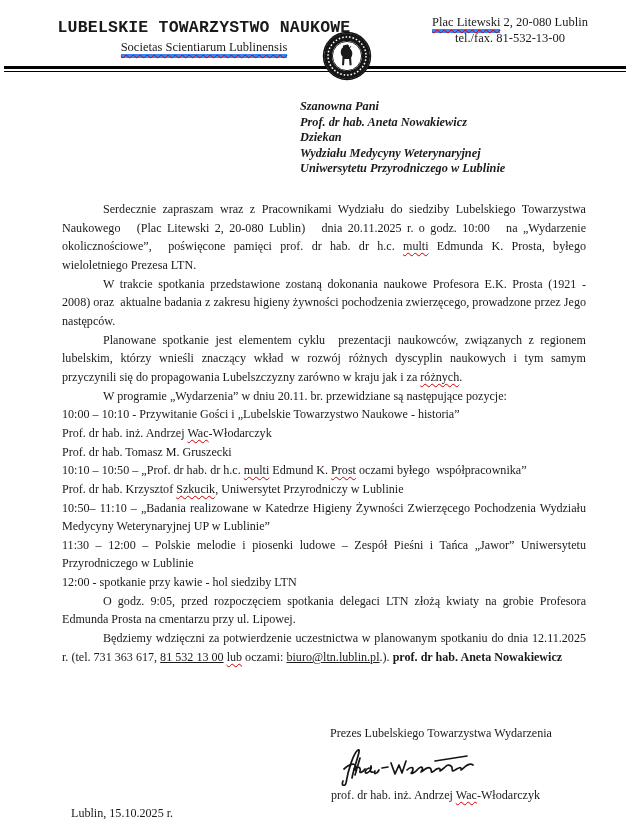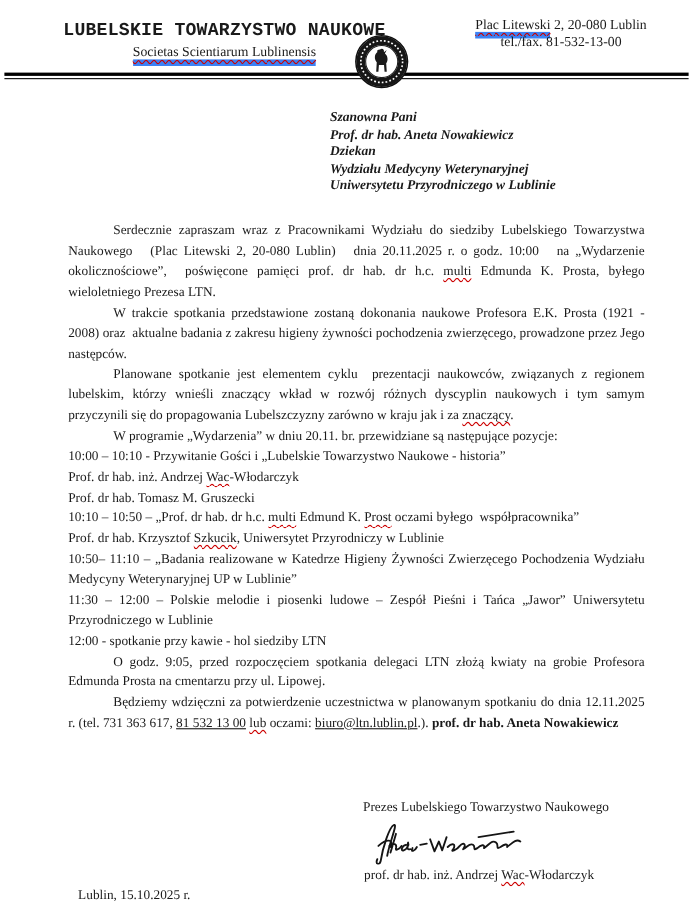--- a/index.html
+++ b/index.html
@@ -24,21 +24,21 @@
   
   .body-text { position:absolute; left:62px; top:200px; width:524px; font-size:12.1px; line-height:18.65px; text-align:justify; }
   .body-text p { margin:0; padding:0; }
   .ind  { text-indent:41px; }
   .tab2 { padding-left:93px; text-align:left; }
   .tab2b{ padding-left:73px; text-align:left; }
   
   .sq  { text-decoration: underline wavy #cc0000; text-decoration-thickness:1px; text-underline-offset:2px; text-decoration-skip-ink:none;text-align:right; }
   .u   { text-decoration: underline; text-decoration-thickness:1px; text-underline-offset:1px; }
   .b   { font-weight:bold; }
-  .usq { border-bottom:6px solid #3b82f6; text-decoration: underline wavy #cc0000; text-decoration-thickness:1px; text-underline-offset:2.5px; text-decoration-skip-ink:none;margin-top:48px; }
+  .usq { border-bottom:4px solid #3b82f6; text-decoration: underline wavy #cc0000; text-decoration-thickness:1px; text-underline-offset:2.5px; text-decoration-skip-ink:none;margin-top:48px; }
   
   .closing-prezes { position:absolute; left:330px; top:726px; font-size:12.1px; }
   .signature { position:absolute; left:334px; top:742px; width:160px; height:44px; }
   .closing-name { position:absolute; left:331px; top:788px; font-size:12.1px; }
   .place-date { position:absolute; left:71px; top:806px; font-size:12.1px; }
 </style>
 </head>
 <body>
 
 <div class="hdr-left">
@@ -66,35 +66,35 @@
   <div>Szanowna Pani</div>
   <div>Prof. dr hab. Aneta Nowakiewicz</div>
   <div>Dziekan</div>
   <div>Wydziału Medycyny Weterynaryjnej</div>
   <div>Uniwersytetu Przyrodniczego w Lublinie</div>
 </div>
 
 <div class="body-text">
   <p class="ind"><span>Serdecznie zapraszam wraz z Pracownikami Wydziału do siedziby Lubelskiego Towarzystwa Naukowego&nbsp;&nbsp; (Plac Litewski 2, 20-080 Lublin)&nbsp;&nbsp; dnia 20.11.2025 r. o godz. 10:00&nbsp;&nbsp; na „Wydarzenie okolicznościowe”,&nbsp; poświęcone pamięci prof. dr hab. dr h.c. </span><span class="sq">multi</span><span> Edmunda K. Prosta, byłego wieloletniego Prezesa LTN.</span></p>
   <p class="ind"><span>W trakcie spotkania przedstawione zostaną dokonania naukowe Profesora E.K. Prosta (1921 - 2008) oraz&nbsp; aktualne badania z zakresu higieny żywności pochodzenia zwierzęcego, prowadzone przez Jego następców.</span></p>
-  <p class="ind"><span>Planowane spotkanie jest elementem cyklu&nbsp; prezentacji naukowców, związanych z regionem lubelskim, którzy wnieśli znaczący wkład w rozwój różnych dyscyplin naukowych i tym samym przyczynili się do propagowania Lubelszczyzny zarówno w kraju jak i za </span><span class="sq">znaczący</span><span>.</span></p>
+  <p class="ind"><span>Planowane spotkanie jest elementem cyklu&nbsp; prezentacji naukowców, związanych z regionem lubelskim, którzy wnieśli znaczący wkład w rozwój różnych dyscyplin naukowych i tym samym przyczynili się do propagowania Lubelszczyzny zarówno w kraju jak i za </span><span class="sq">różnych</span><span>.</span></p>
   <p class="ind"><span>W programie „Wydarzenia” w dniu 20.11. br. przewidziane są następujące pozycje:</span></p>
   <p><span>10:00 – 10:10 - Przywitanie Gości i „Lubelskie Towarzystwo Naukowe - historia”</span></p>
   <p class="tab2"><span>Prof. dr hab. inż. Andrzej </span><span class="sq">Wac</span><span>-Włodarczyk</span></p>
   <p class="tab2"><span>Prof. dr hab. Tomasz M. Gruszecki</span></p>
   <p><span>10:10 – 10:50 – „Prof. dr hab. dr h.c. </span><span class="sq">multi</span><span> Edmund K. </span><span class="sq">Prost</span><span> oczami byłego&nbsp; współpracownika”</span></p>
   <p class="tab2"><span>Prof. dr hab. Krzysztof </span><span class="sq">Szkucik</span><span>, Uniwersytet Przyrodniczy w Lublinie</span></p>
   <p><span>10:50– 11:10 – „Badania realizowane w Katedrze Higieny Żywności Zwierzęcego Pochodzenia Wydziału Medycyny Weterynaryjnej UP w Lublinie”</span></p>
   <p><span>11:30 – 12:00 – Polskie melodie i piosenki ludowe – Zespół Pieśni i Tańca „Jawor” Uniwersytetu Przyrodniczego w Lublinie</span></p>
   <p><span>12:00 - spotkanie przy kawie - hol siedziby LTN</span></p>
   <p class="ind"><span>O godz. 9:05, przed rozpoczęciem spotkania delegaci LTN złożą kwiaty na grobie Profesora Edmunda Prosta na cmentarzu przy ul. Lipowej.</span></p>
   <p class="ind"><span>Będziemy wdzięczni za potwierdzenie uczestnictwa w planowanym spotkaniu do dnia 12.11.2025 r. (tel. 731 363 617, </span><span class="u">81 532 13 00</span><span> </span><span class="sq">lub</span><span> oczami: </span><span class="u">biuro@ltn.lublin.pl</span><span>.). </span><span class="b">prof. dr hab. Aneta Nowakiewicz</span></p>
 </div>
 
-<div class="closing-prezes">Prezes Lubelskiego Towarzystwo Naukowego</div>
+<div class="closing-prezes">Prezes Lubelskiego Towarzystwa Wydarzenia</div>
 
 <svg class="signature" viewBox="0 0 160 44" aria-hidden="true">
   <g fill="none" stroke="#151515" stroke-width="1.7" stroke-linecap="round" stroke-linejoin="round">
     <path d="M18 36 C20 24 28 6 24 8 C20 10 14 28 12 41 C11 45 7 44 9 39"></path>
     <path d="M10 27 C18 20 24 21 21 28 M26 16 C24 23 22 30 21 33 M20 27 C24 24 27 25 26 29 C25 32 29 30 31 27"></path>
     <path d="M35 26 C31 27 30 32 33 31 C36 30 38 26 37 24 C36 28 36 31 39 30 M41 29 C39 33 43 32 45 28"></path>
     <path d="M48 26 L54 25"></path>
     <path d="M57 21 L61 32 L65 23 L68 31 L72 19"></path>
     <path d="M73 28 C77 24 81 25 78 30 C75 33 81 31 84 27 C88 23 90 26 87 30 C91 28 93 24 96 26 C99 28 95 32 100 29 C103 26 107 25 106 29 C111 26 113 21 117 24 C120 26 116 31 121 28 C124 26 128 24 127 28 C131 25 135 20 139 23"></path>
     <path d="M101 19 L133 14"></path>

